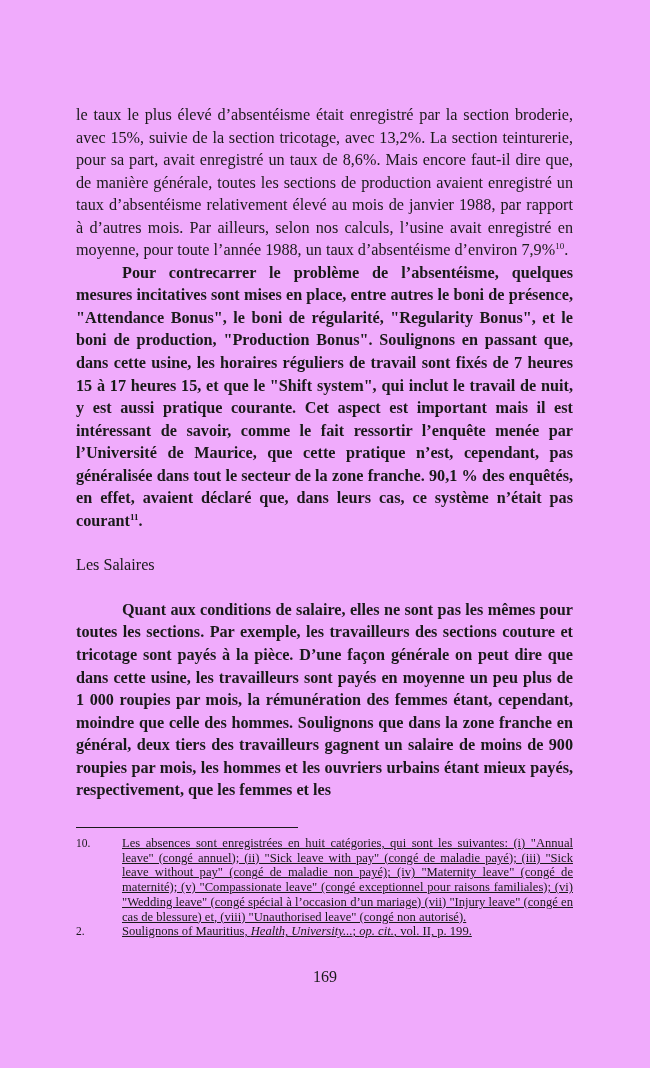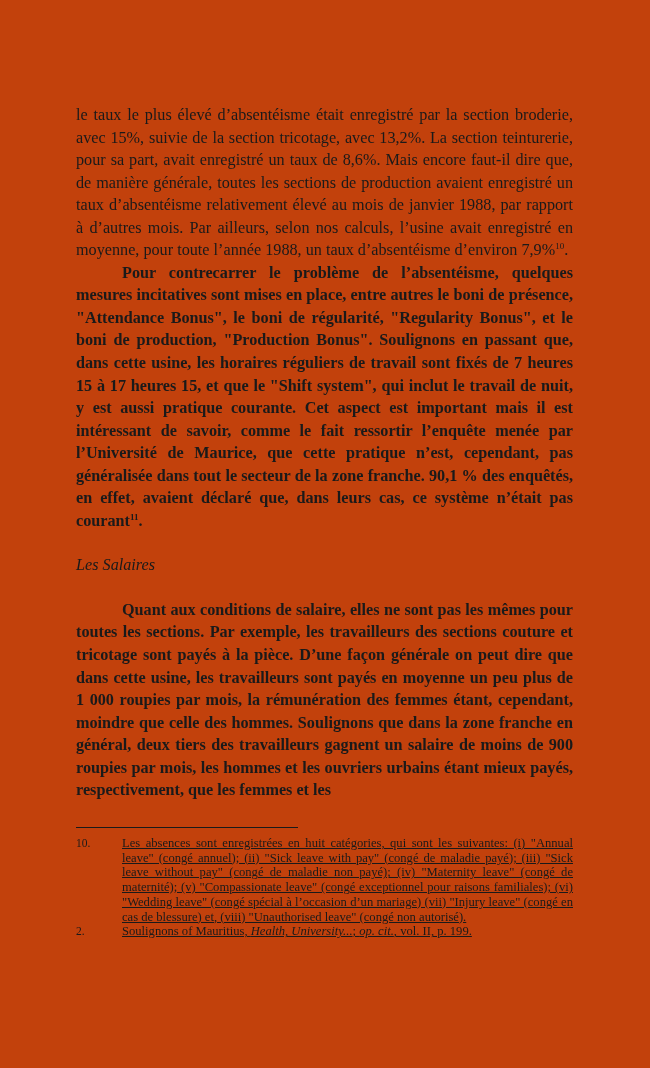--- a/index.html
+++ b/index.html
@@ -13,40 +13,39 @@
     position: relative;
     overflow: hidden;
     font-family: "Liberation Serif", "DejaVu Serif", serif;
     color: #1a1a1a;
   }
   .page {
     position: absolute;
     left: 0; top: 0;
     width: 650px;
     height: 1068px;
-    background: #c2410c;
+    background: #f0abfc;
   }
   .body-text {
     position: absolute;
     left: 76px;
     top: 104px;
     width: 497px;
     font-size: 16.2px;
     line-height: 22.55px;
     text-align: justify;
   }
   .body-text p {
     margin: 0;
   }
   .indent {
     text-indent: 46px;
     font-weight: bold;
   }
   .section-heading {
-    font-style: italic;
     margin: 22px 0 22px 0 !important;
   }
   sup {
     font-size: 9px;
     line-height: 0;
     vertical-align: 6px;
   }
   .fn-rule {
     position: absolute;
     left: 76px;
@@ -106,13 +105,14 @@
     <p class="fn">
       <span class="fn-num">10.</span>
       <span>Les absences sont enregistrées en huit catégories, qui sont les suivantes: (i) "Annual leave" (congé annuel); (ii) "Sick leave with pay" (congé de maladie payé); (iii) "Sick leave without pay" (congé de maladie non payé); (iv) "Maternity leave" (congé de maternité); (v) "Compassionate leave" (congé exceptionnel pour raisons familiales); (vi) "Wedding leave" (congé spécial à l’occasion d’un mariage) (vii) "Injury leave" (congé en cas de blessure) et, (viii) "Unauthorised leave" (congé non autorisé).</span>
     </p>
     <p class="fn">
       <span class="fn-num">2.</span>
       <span>Soulignons of Mauritius, </span><i>Health, University...</i><span>; </span><i>op. cit.</i><span>, vol. II, p. 199.</span>
     </p>
   </div>
 
+  <div class="page-number">169</div>
 </div>
 
 </body></html>

